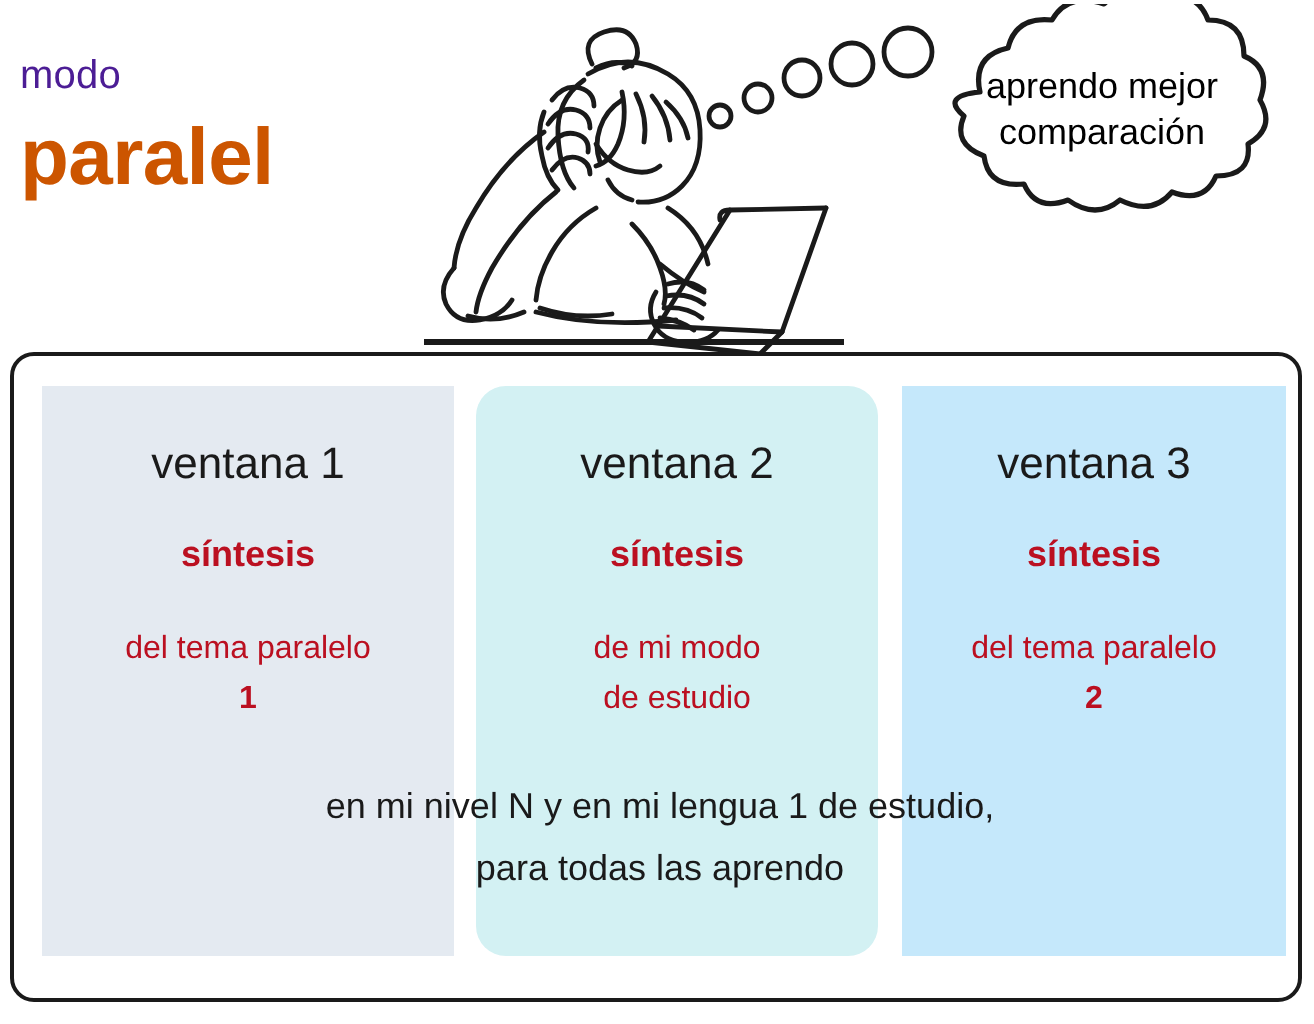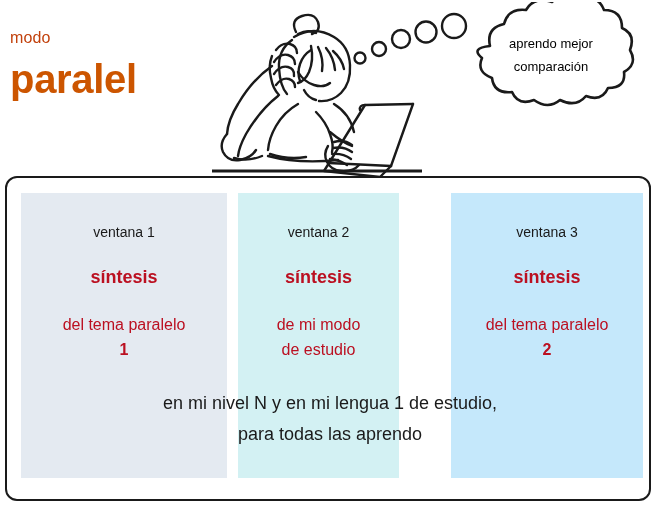--- a/index.html
+++ b/index.html
@@ -25,23 +25,23 @@
     height: 178px;
   }
 
   #title-block {
     position: absolute;
     left: 10px;
     top: 26px;
     width: 220px;
   }
   #mode-word {
-    font-size: 16px;
+    font-size: 20px;
     line-height: 24px;
-    color: #c2410c;
+    color: #4c1d95;
     letter-spacing: 0.1px;
   }
   #mode-name {
     font-size: 40px;
     line-height: 46px;
     font-weight: bold;
     color: #cc5500;
     letter-spacing: -0.3px;
     margin-top: 6px;
   }
@@ -70,21 +70,21 @@
     top: 2px;
     width: 208px;
     height: 128px;
   }
   #bubble-text {
     position: absolute;
     left: 470px;
     top: 32px;
     width: 162px;
     text-align: center;
-    font-size: 13px;
+    font-size: 18px;
     line-height: 23px;
     color: #000000;
     z-index: 3;
   }
 
   
   #panel {
     position: absolute;
     left: 5px;
     top: 176px;
@@ -106,25 +106,25 @@
 
   .window-col {
     position: absolute;
     top: 15px;
     height: 285px;
     box-sizing: border-box;
     padding-top: 29px;
     text-align: center;
   }
   #col-0 { left: 14px;  width: 206px; background: #e4eaf1; }
-  #col-1 { left: 231px; width: 161px; background: #d3f1f3; }
+  #col-1 { left: 231px; width: 201px; background: #d3f1f3; border-radius: 15px; }
   #col-2 { left: 444px; width: 192px; background: #c5e8fb; }
 
   .col-window-label {
-    font-size: 14px;
+    font-size: 22px;
     line-height: 20px;
     color: #1a1a1a;
   }
   .col-synthesis {
     font-size: 18px;
     line-height: 22px;
     font-weight: bold;
     color: #bb1021;
     margin-top: 24px;
   }

